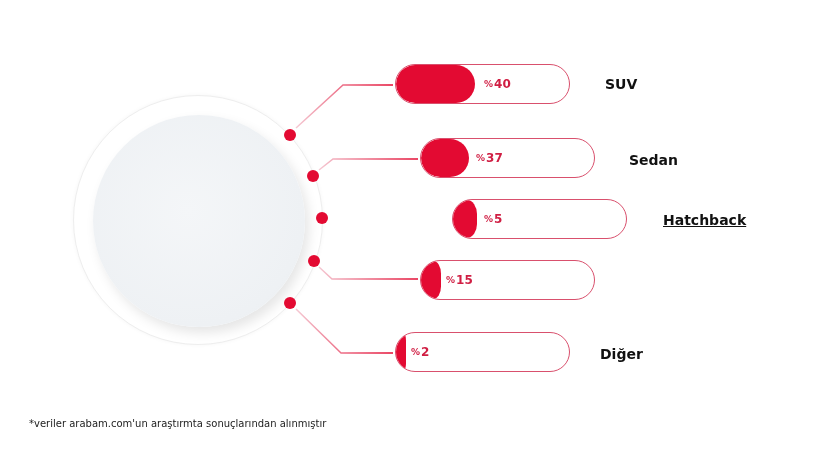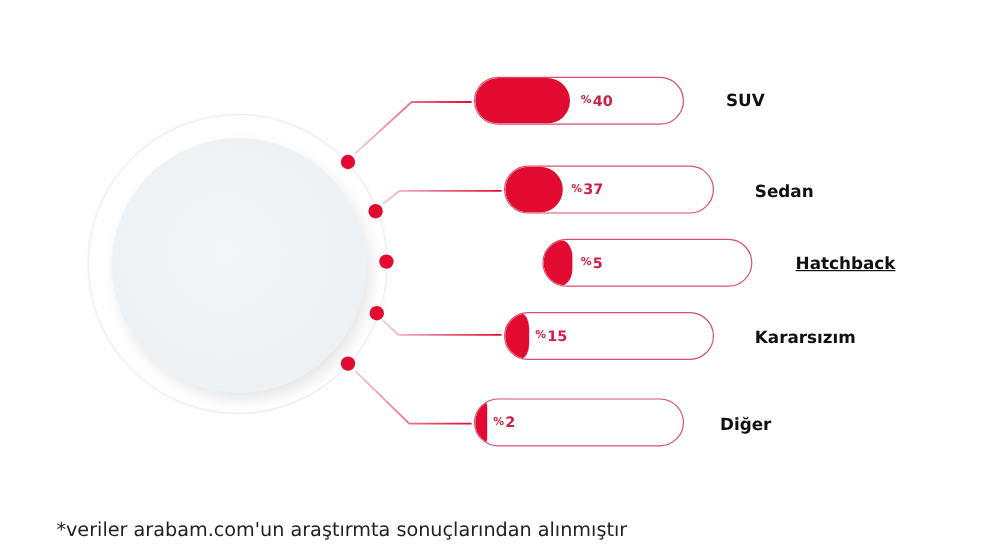--- a/index.html
+++ b/index.html
@@ -40,21 +40,21 @@
       position: absolute; top: 0; bottom: 0; display: flex; align-items: center;
       color: #d01e43; font-weight: 700; font-size: 12px;
     }
     .pill .pct .sign { font-size: 9px; font-weight: 700; margin-right: 1px; }
     .label {
       position: absolute; font-size: 14px; font-weight: 700; color: #111111;
       line-height: 18px;
       margin-left: 22px;
     }
     .footnote {
-      position: absolute; left: 47px; top: 418px; font-size: 16px; color: #222222; margin-top: 14px;
+      position: absolute; left: 29px; top: 418px; font-size: 10px; color: #222222;
     }
   </style>
 </head>
 <body>
 
 <div id="stage">
   <div class="outer-ring"></div>
   <div class="inner-circle"></div>
 
   <svg class="links" width="820" height="456">
@@ -109,21 +109,20 @@
   </div>
   <div class="label" style="left:641px; top:211px;text-decoration:underline;">Hatchback</div>
 
   <div class="pill" style="left:420px; top:260px;">
     <div class="fill" style="width:20px; border-radius:20px 12px 12px 20px / 20px 20px 20px 20px;"></div>
     <div class="pct" style="left:25px;">
       <span class="sign">%</span>
         <span>15</span>
     </div>
   </div>
-  <div class="label" style="left:607px; top:273px;">Kararsızım</div>
 
   <div class="pill" style="left:395px; top:332px;">
     <div class="fill" style="width:10px; border-radius:20px 8px 8px 20px / 20px 20px 20px 20px;"></div>
     <div class="pct" style="left:15px;">
       <span class="sign">%</span>
         <span>2</span>
     </div>
   </div>
   <div class="label" style="left:578px; top:345px;">Diğer</div>
 

